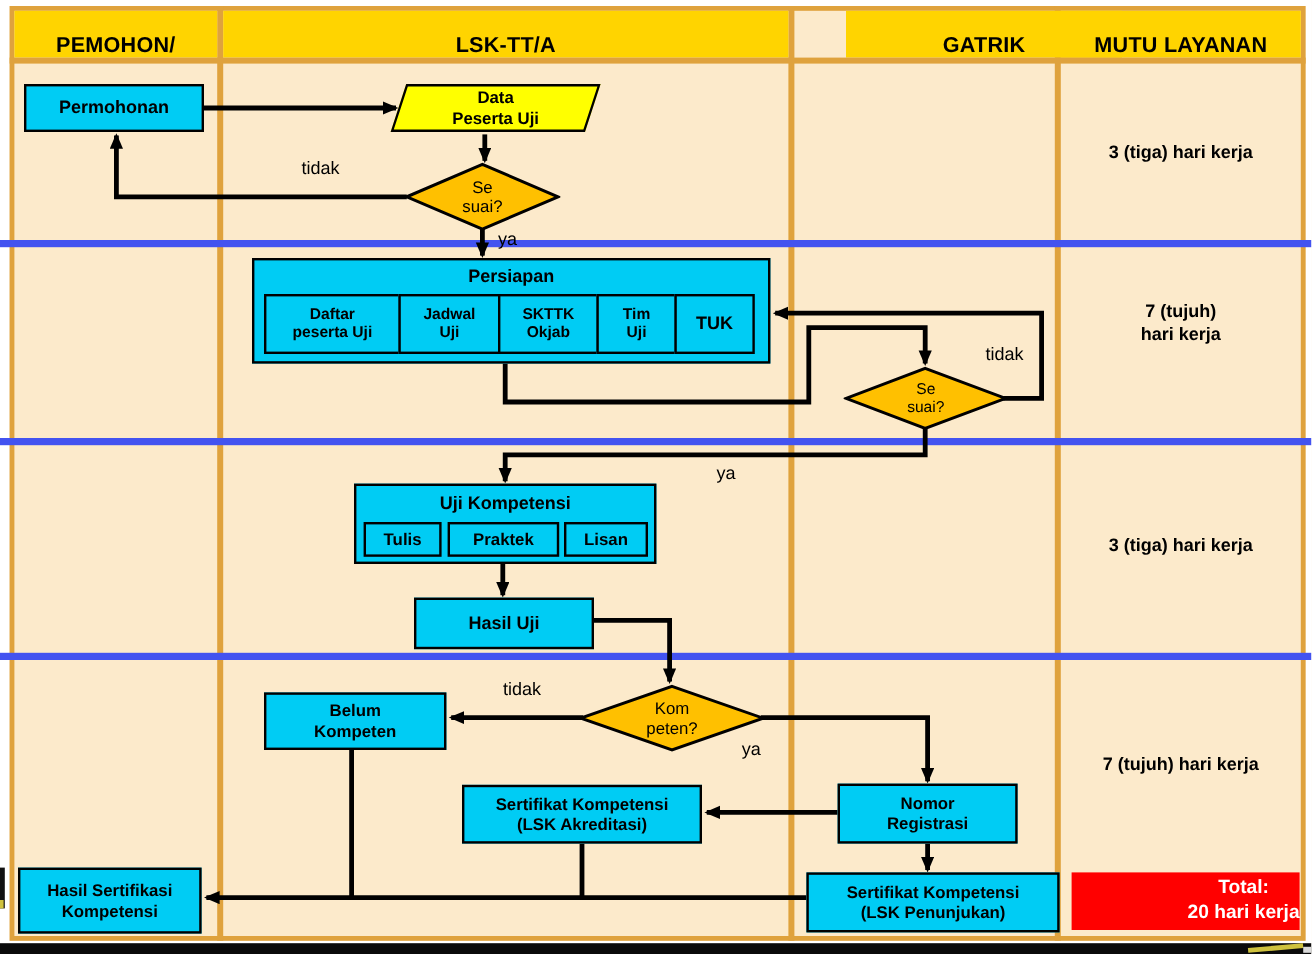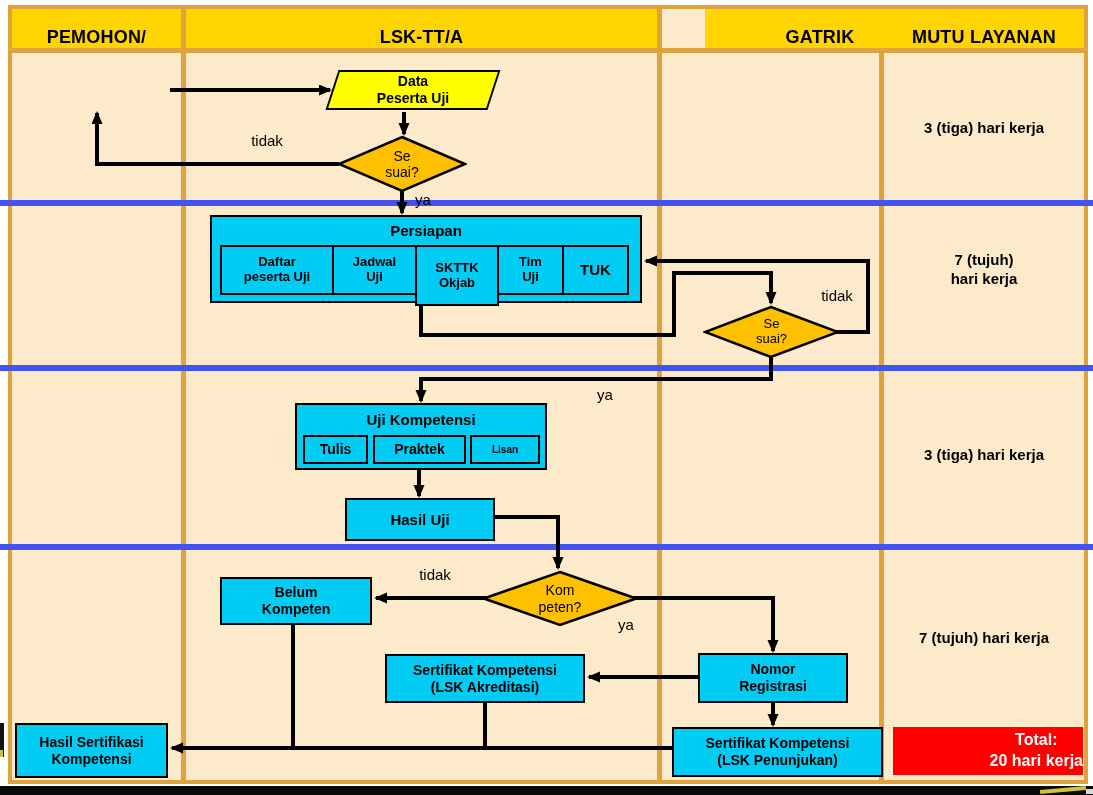--- a/index.html
+++ b/index.html
@@ -90,58 +90,59 @@
     <polyline class="edge" points="495,517 558,517 558,568" marker-end="url(#ah)"></polyline>
     <polyline class="edge" points="486,598 376,598" marker-end="url(#ah)"></polyline>
     <polyline class="edge" points="634,598 773,598 773,651" marker-end="url(#ah)"></polyline>
     <polyline class="edge" points="698,677 589,677" marker-end="url(#ah)"></polyline>
     <polyline class="edge" points="773,703 773,725" marker-end="url(#ah)"></polyline>
     <polyline class="edge" points="485,703 485,750"></polyline>
     <polyline class="edge" points="293,625 293,750"></polyline>
     <polyline class="edge" points="672,748 172,748" marker-end="url(#ah)"></polyline>
   </svg>
 
+  <div class="abs proc title15" style="left:20px;top:70px;width:150px;height:40px;"><span>Permohonan</span></div>
   <div class="abs para" style="left:332px;top:70px;width:162px;height:40px;">
     <div class="para-label">Data
 Peserta Uji</div>
   </div>
   <div class="abs diamond" style="left:337px;top:135px;width:130px;height:58px;">
     <svg width="130" height="58">
         <polygon points="65,2 128,29 65,56 2,29" fill="#FFC000" stroke="#000" stroke-width="2.5"></polygon>
       </svg>
     <div class="dlabel">Se
 suai?</div>
   </div>
 
   <div class="abs proc" style="left:210px;top:215px;width:432px;height:88px;align-items:flex-start;">
     <span style="margin-top:5px;font-size:15px;">Persiapan</span>
   </div>
   <div class="abs sub" style="left:220px;top:245px;width:114px;height:50px;"><span style="white-space:pre-line;">Daftar
 peserta Uji</span></div>
   <div class="abs sub" style="left:332px;top:245px;width:85px;height:50px;"><span style="white-space:pre-line;">Jadwal
 Uji</span></div>
-  <div class="abs sub" style="left:415px;top:245px;width:84px;height:61px;"><span style="white-space:pre-line;">SKTTK
+  <div class="abs sub" style="left:415px;top:245px;width:84px;height:50px;"><span style="white-space:pre-line;">SKTTK
 Okjab</span></div>
   <div class="abs sub" style="left:497px;top:245px;width:67px;height:50px;"><span style="white-space:pre-line;">Tim
 Uji</span></div>
   <div class="abs sub" style="left:562px;top:245px;width:67px;height:50px;font-size:15px;"><span>TUK</span></div>
   <div class="abs diamond" style="left:703px;top:305px;width:137px;height:54px;">
     <svg width="137" height="54">
         <polygon points="68,2 135,27 68,52 2,27" fill="#FFC000" stroke="#000" stroke-width="2.5"></polygon>
       </svg>
     <div class="dlabel" style="font-size:13px;">Se
 suai?</div>
   </div>
 
   <div class="abs proc" style="left:295px;top:403px;width:252px;height:67px;align-items:flex-start;">
     <span style="margin-top:6px;font-size:15px;">Uji Kompetensi</span>
   </div>
   <div class="abs sub" style="left:303px;top:435px;width:65px;height:29px;font-size:14px;"><span>Tulis</span></div>
   <div class="abs sub" style="left:373px;top:435px;width:93px;height:29px;font-size:14px;"><span>Praktek</span></div>
-  <div class="abs sub" style="left:470px;top:435px;width:70px;height:29px;font-size:10px;"><span>Lisan</span></div>
+  <div class="abs sub" style="left:470px;top:435px;width:70px;height:29px;font-size:14px;"><span>Lisan</span></div>
   <div class="abs proc title15" style="left:345px;top:498px;width:150px;height:43px;"><span>Hasil Uji</span></div>
 
   <div class="abs diamond" style="left:482px;top:570px;width:156px;height:57px;">
     <svg width="156" height="57">
         <polygon points="78,2 154,28.5 78,55 2,28.5" fill="#FFC000" stroke="#000" stroke-width="2.5"></polygon>
       </svg>
     <div class="dlabel">Kom
 peten?</div>
   </div>
   <div class="abs proc" style="left:220px;top:577px;width:152px;height:48px;"><span style="white-space:pre-line;">Belum

